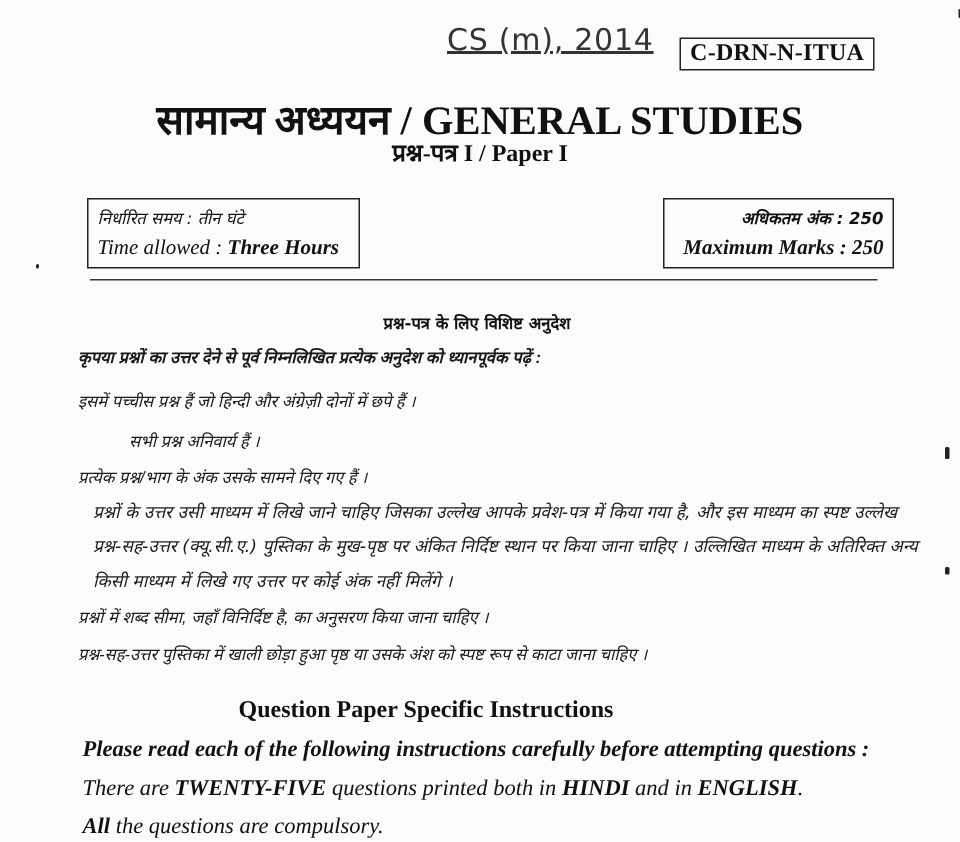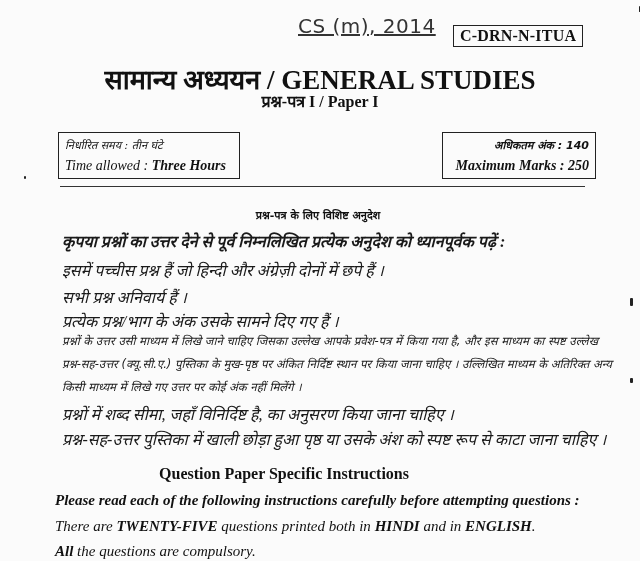--- a/index.html
+++ b/index.html
@@ -47,22 +47,22 @@
     .hi-small { font-family: "DejaVu Sans", sans-serif; font-size: 11px; font-style: italic; }
     .rule {
       left: 60px; width: 525px; top: 186px; height: 0;
       border-top: 1.8px solid #333;
     }
     .hi-head {
       left: 0; width: 636px; top: 207px; text-align: center;
       font-family: "DejaVu Sans", sans-serif; font-size: 11px; font-weight: bold;
     }
     .hi-line {
-      left: 62px;
-      font-family: Liberation Serif, serif; font-size: 16px; font-style: italic;
+      left: 52px;
+      font-family: Liberation Sans, sans-serif; font-size: 11px; font-style: italic;
       color: #1a1a1a;
       white-space: nowrap;
     }
     .hi-para {
       left: 62px; width: 552px;
       font-family: "DejaVu Sans", sans-serif; font-size: 11.5px; font-style: italic;
       line-height: 23px; color: #1a1a1a;
     }
     .en-head {
       left: 0; width: 568px; top: 465px; text-align: center;
@@ -86,30 +86,30 @@
 <div class="abs subtitle">प्रश्न-पत्र I / Paper I</div>
 
 <div class="abs box time-box">
   <div class="hi-small">निर्धारित समय : तीन घंटे</div>
   <div>
     <span>Time allowed : </span><b>Three Hours</b>
   </div>
 </div>
 
 <div class="abs box marks-box">
-  <div class="hi-small" style="font-weight:bold;">अधिकतम अंक : 140</div>
+  <div class="hi-small" style="font-weight:bold;">अधिकतम अंक : 250</div>
   <div style="font-weight:bold;">Maximum Marks : 250</div>
 </div>
 
 <div class="abs rule"></div>
 
 <div class="abs hi-head">प्रश्न-पत्र के लिए विशिष्ट अनुदेश</div>
 <div class="abs hi-line" style="top:230px; font-weight:bold;">कृपया प्रश्नों का उत्तर देने से पूर्व निम्नलिखित प्रत्येक अनुदेश को ध्यानपूर्वक पढ़ें :</div>
 <div class="abs hi-line" style="top:259px;">इसमें पच्चीस प्रश्न हैं जो हिन्दी और अंग्रेज़ी दोनों में छपे हैं ।</div>
-<div class="abs hi-line" style="top:286px;">सभी प्रश्न अनिवार्य हैं ।</div>
+<div class="abs hi-line" style="top:286px;margin-left:34px;">सभी प्रश्न अनिवार्य हैं ।</div>
 <div class="abs hi-line" style="top:310px;">प्रत्येक प्रश्न/भाग के अंक उसके सामने दिए गए हैं ।</div>
 <div class="abs hi-para" style="top:330px;">प्रश्नों के उत्तर उसी माध्यम में लिखे जाने चाहिए जिसका उल्लेख आपके प्रवेश-पत्र में किया गया है, और इस माध्यम का स्पष्ट उल्लेख प्रश्न-सह-उत्तर (क्यू.सी.ए.) पुस्तिका के मुख-पृष्ठ पर अंकित निर्दिष्ट स्थान पर किया जाना चाहिए । उल्लिखित माध्यम के अतिरिक्त अन्य किसी माध्यम में लिखे गए उत्तर पर कोई अंक नहीं मिलेंगे ।</div>
 <div class="abs hi-line" style="top:403px;">प्रश्नों में शब्द सीमा, जहाँ विनिर्दिष्ट है, का अनुसरण किया जाना चाहिए ।</div>
 <div class="abs hi-line" style="top:428px;">प्रश्न-सह-उत्तर पुस्तिका में खाली छोड़ा हुआ पृष्ठ या उसके अंश को स्पष्ट रूप से काटा जाना चाहिए ।</div>
 
 <div class="abs en-head">Question Paper Specific Instructions</div>
 <div class="abs en-line" style="top:492px; font-weight:bold;text-align:right;">Please read each of the following instructions carefully before attempting questions :</div>
 <div class="abs en-line" style="top:518px;">
   <span>There are </span><b>TWENTY-FIVE</b><span> questions printed both in </span><b>HINDI</b><span> and in </span><b>ENGLISH</b><span>.</span>
 </div>

